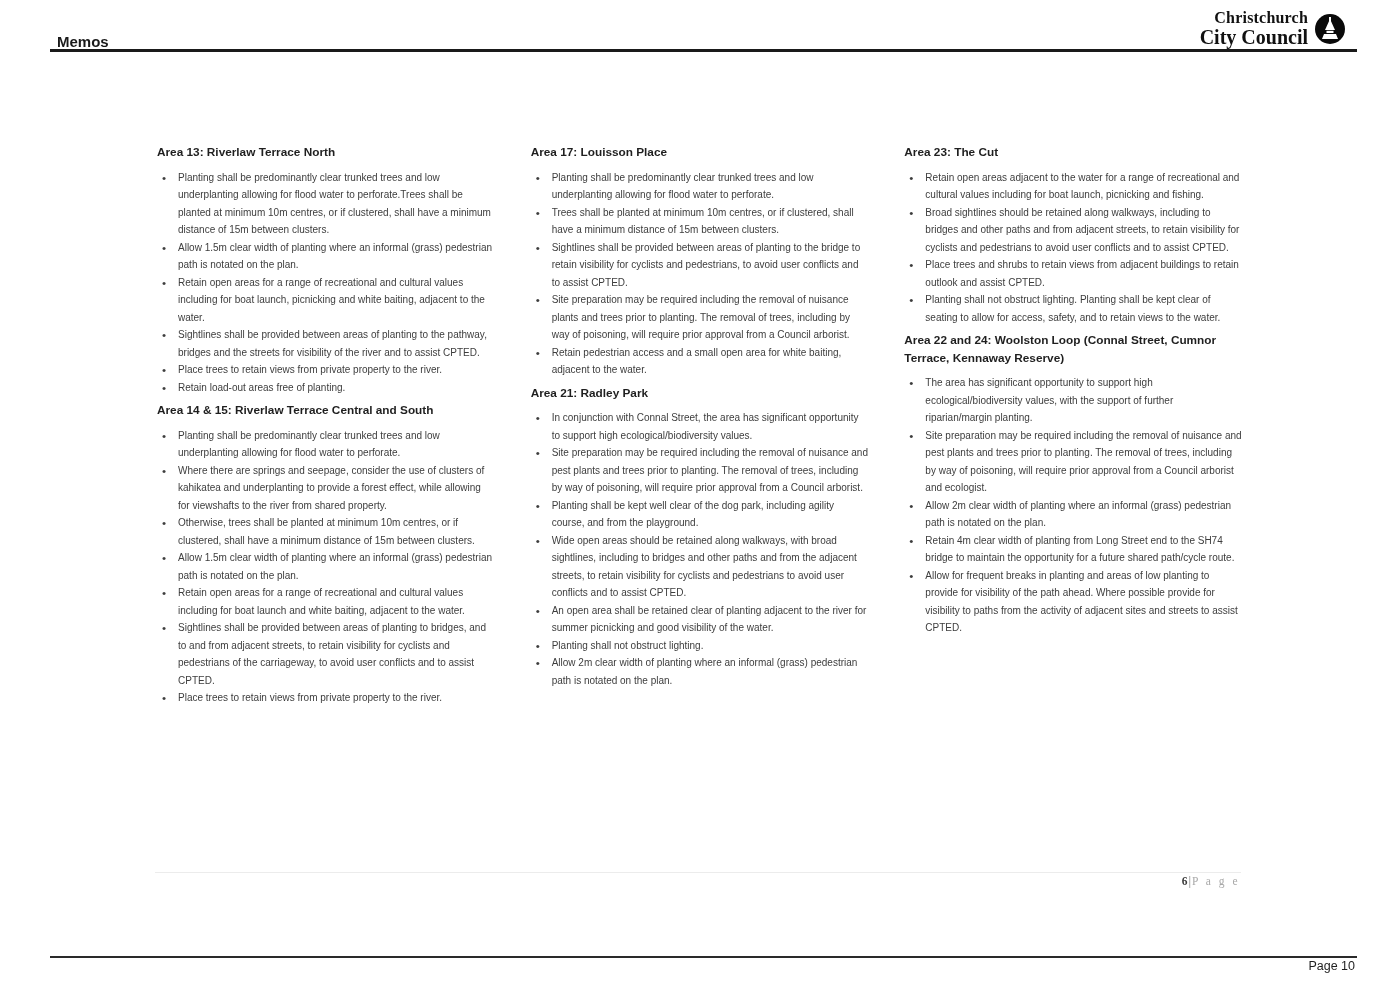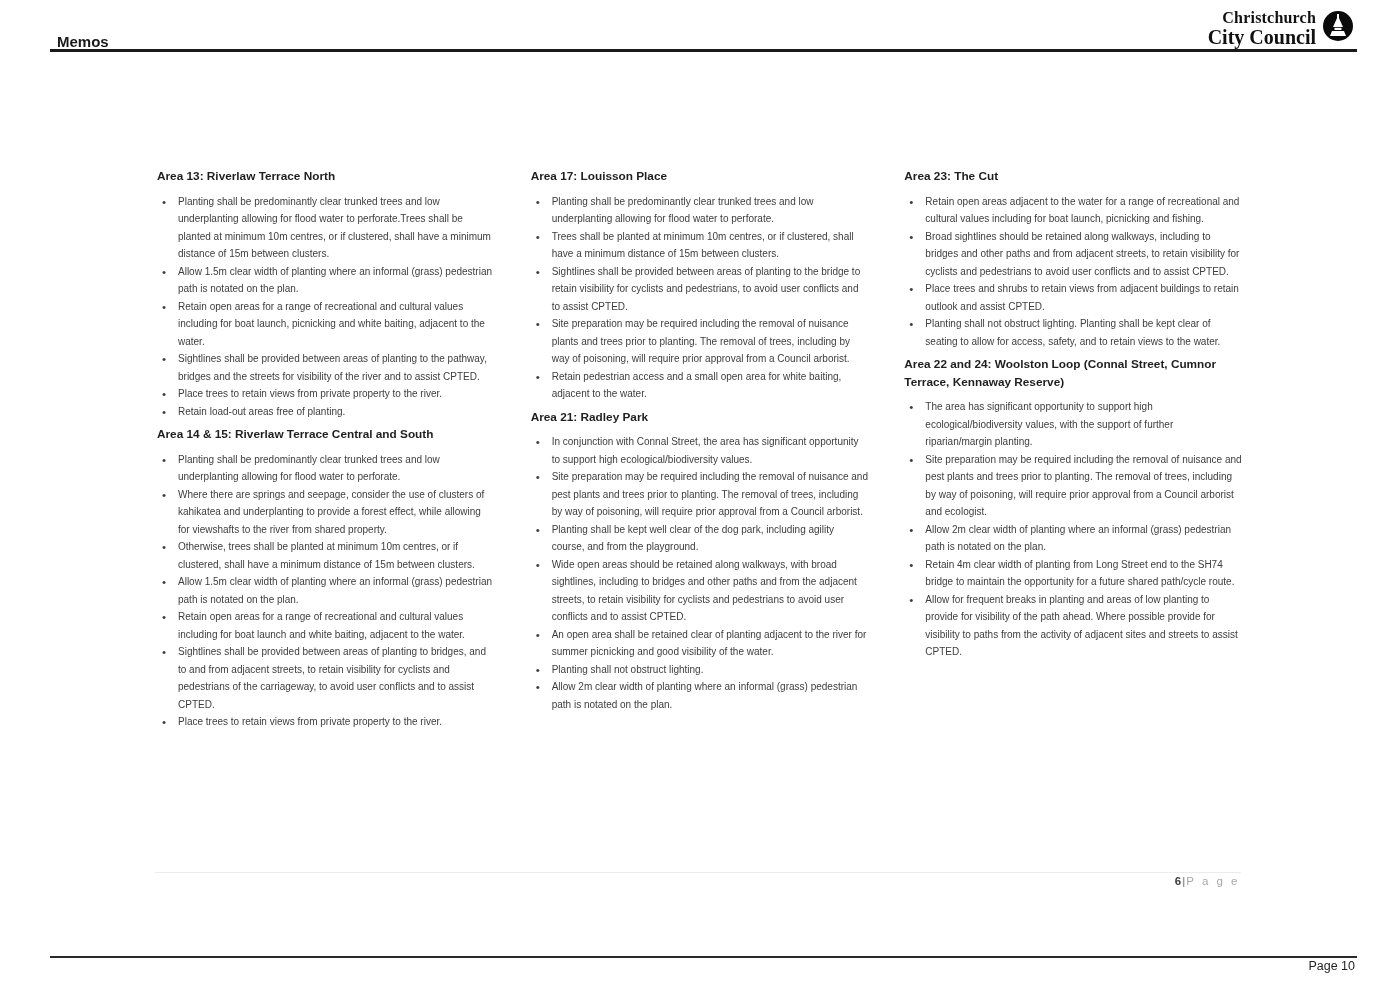--- a/index.html
+++ b/index.html
@@ -11,22 +11,22 @@
     color: #3d3d3d;
     overflow: hidden;
   }
 
   
   .header-title {
     position: absolute; left: 57px; top: 33px;
     font-size: 15px; font-weight: bold; color: #1a1a1a;
   }
   .logo {
-    position: absolute; right: 44px; top: 10px;
-    display: flex; align-items: flex-start; gap: 6px;
+    position: absolute; right: 52px; top: 10px;
+    display: flex; align-items: center; gap: 6px;
   }
   .logo-text {
     text-align: right;
     font-family: "Liberation Serif", serif;
     font-weight: bold; color: #111; line-height: 1.05;
   }
   .logo-line1 { font-size: 16px; letter-spacing: 0.2px; }
   .logo-line2 { font-size: 20px; }
   .logo-icon svg { display: block; }
 
@@ -34,21 +34,21 @@
     position: absolute; left: 50px; top: 49px;
     width: 1307px; height: 2.5px; background: #1a1a1a;
   }
 
   
   .columns {
     position: absolute; left: 157px; top: 144px;
     width: 1085px;
     display: flex; gap: 36px;
   }
-  .column { flex: 1 1 0; min-width: 0; margin-top: 24px; }
+  .column { flex: 1 1 0; min-width: 0; }
 
   .section-heading {
     font-size: 11.8px; font-weight: bold; color: #1f1f1f;
     line-height: 17.5px;
     margin-top: 6px; margin-bottom: 7px;
   }
   .column .section-heading:first-child { margin-top: 0; }
 
   .bullet-list { list-style: none; }
   .bullet-item {
@@ -62,21 +62,21 @@
     color: #3d3d3d; font-size: 11.7px;
   }
 
   
   .footer-hairline {
     position: absolute; left: 155px; top: 872px;
     width: 1086px; height: 1px; background: #ececec;
   }
   .footer-pageline {
     position: absolute; left: 157px; top: 875px; width: 1083px;
-    text-align: right; font-size: 11.5px;
+    text-align: right; font-size: 11.5px; font-family: Liberation Serif, serif;
   }
   .footer-pageline .page-num { color: #3c3c3c; font-weight: bold; }
   .footer-pageline .pipe { color: #9b9b9b; font-weight: bold; padding: 0 1px; }
   .footer-pageline .page-word { color: #a8a8a8; letter-spacing: 2.5px; }
 
   .bottom-rule {
     position: absolute; left: 50px; top: 956px;
     width: 1307px; height: 2px; background: #2a2a2a;
   }
   .bottom-page-label {

